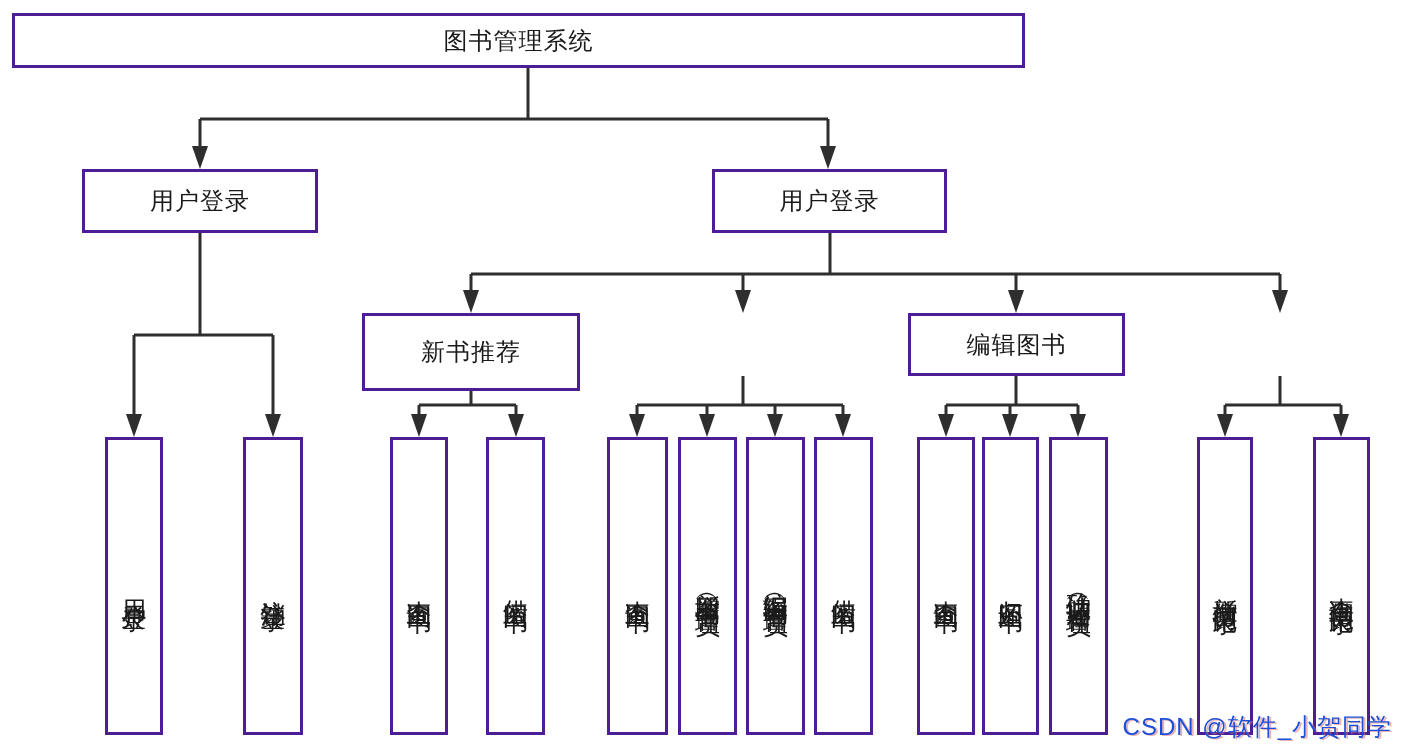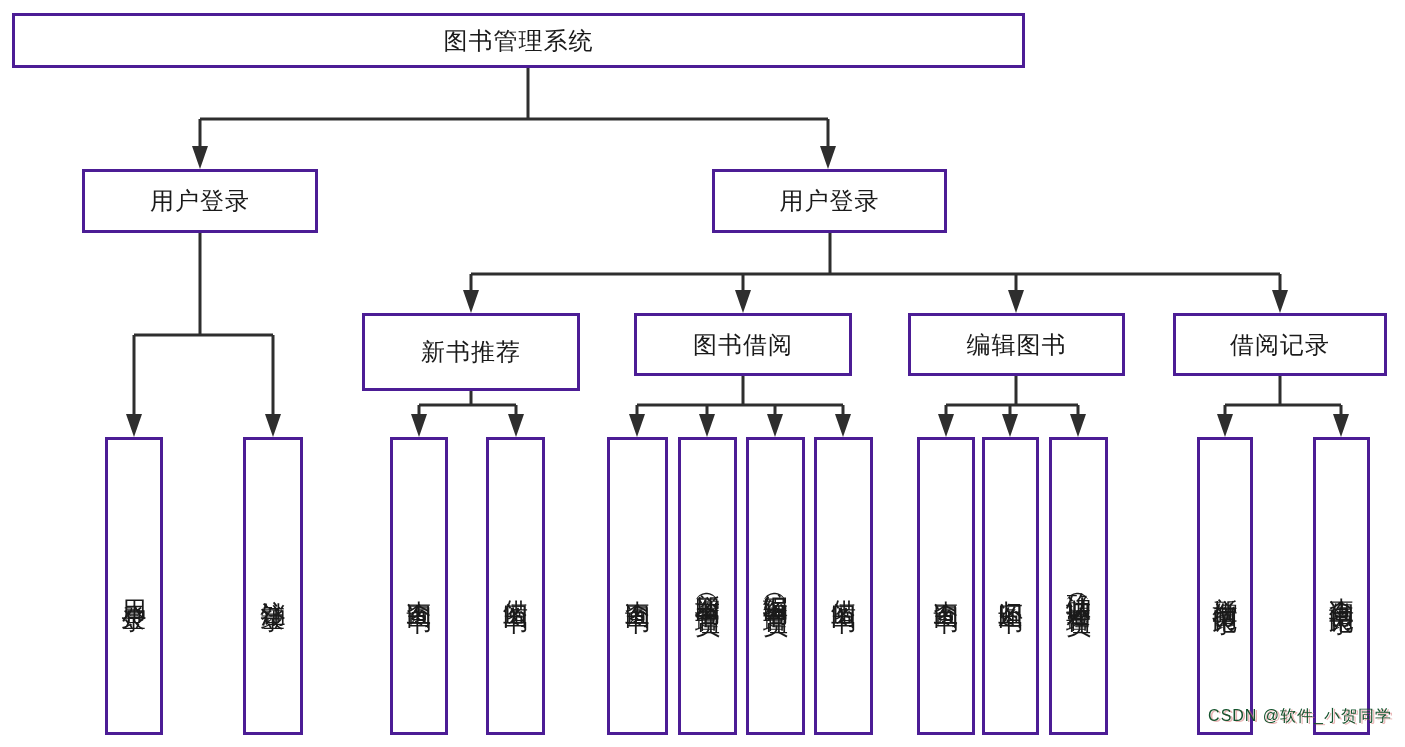--- a/index.html
+++ b/index.html
@@ -24,24 +24,24 @@
   .hbox{font-size:24px;letter-spacing:1px;white-space:nowrap;}
   .vbox span{
     writing-mode:vertical-rl;
     text-orientation:mixed;
     font-size:25px;
     letter-spacing:3px;
     line-height:1;
   }
   .watermark{
     position:absolute;
-    right:13px;bottom:20px;
-    font-size:16px;
+    right:13px;bottom:4px;
+    font-size:24px;
     letter-spacing:1px;
-    color:#14532d;
+    color:#1d4ed8;
     text-shadow:2px 1px 0 rgba(214,117,117,0.55);
     white-space:nowrap;
   }
 </style>
 </head>
 <body>
 
 <div class="canvas">
 
   <svg class="connectors" viewBox="0 0 1405 747" xmlns="http://www.w3.org/2000/svg">
@@ -90,23 +90,21 @@
       <polygon points="1333,414 1349,414 1341,437"></polygon>
     </g>
   </svg>
 
   <div class="box hbox" style="left:12px;top:13px;width:1013px;height:55px;">图书管理系统</div>
 
   <div class="box hbox" style="left:82px;top:169px;width:236px;height:64px;">用户登录</div>
   <div class="box hbox" style="left:712px;top:169px;width:235px;height:64px;">用户登录</div>
 
   <div class="box hbox" style="left:362px;top:313px;width:218px;height:78px;">新书推荐</div>
-  <div class="box hbox" style="left:634px;top:313px;width:218px;height:63px;">图书借阅</div>
   <div class="box hbox" style="left:908px;top:313px;width:217px;height:63px;">编辑图书</div>
-  <div class="box hbox" style="left:1173px;top:313px;width:214px;height:63px;">借阅记录</div>
 
   <div class="box vbox" style="left:105px;top:437px;width:58px;height:298px;">
     <span>用户登录</span>
   </div>
   <div class="box vbox" style="left:243px;top:437px;width:60px;height:298px;">
     <span>注销登录</span>
   </div>
 
   <div class="box vbox" style="left:390px;top:437px;width:58px;height:298px;">
     <span>查询图书</span>

